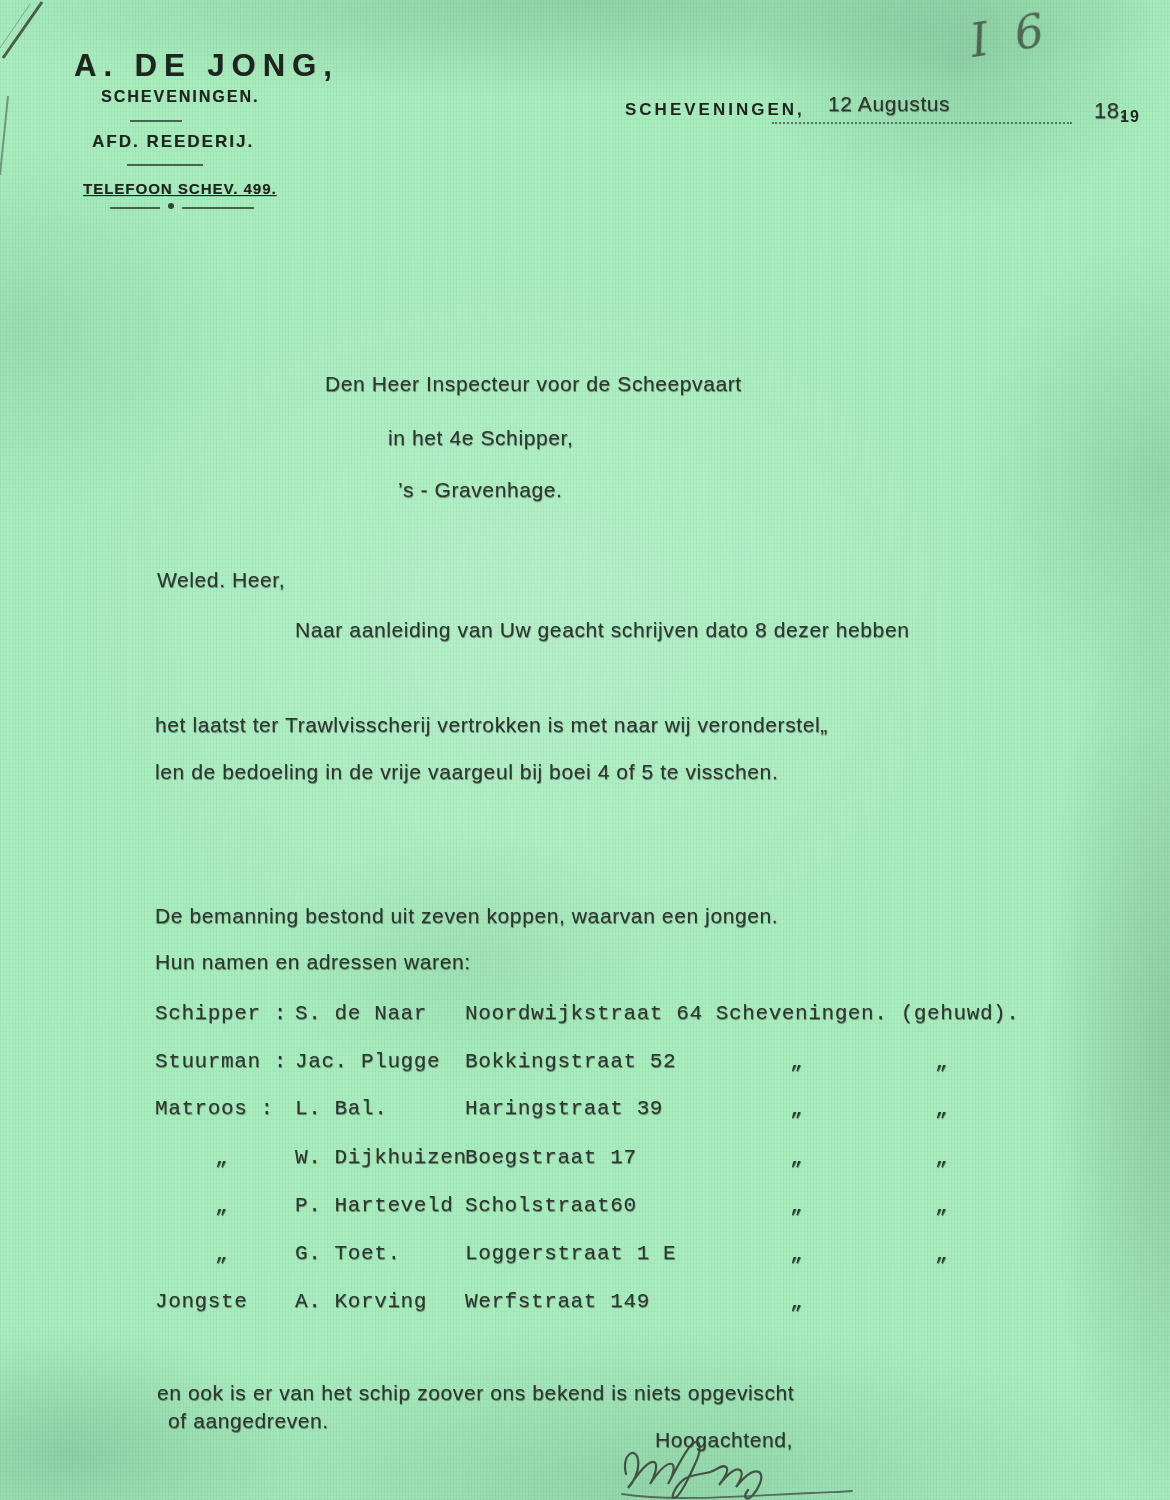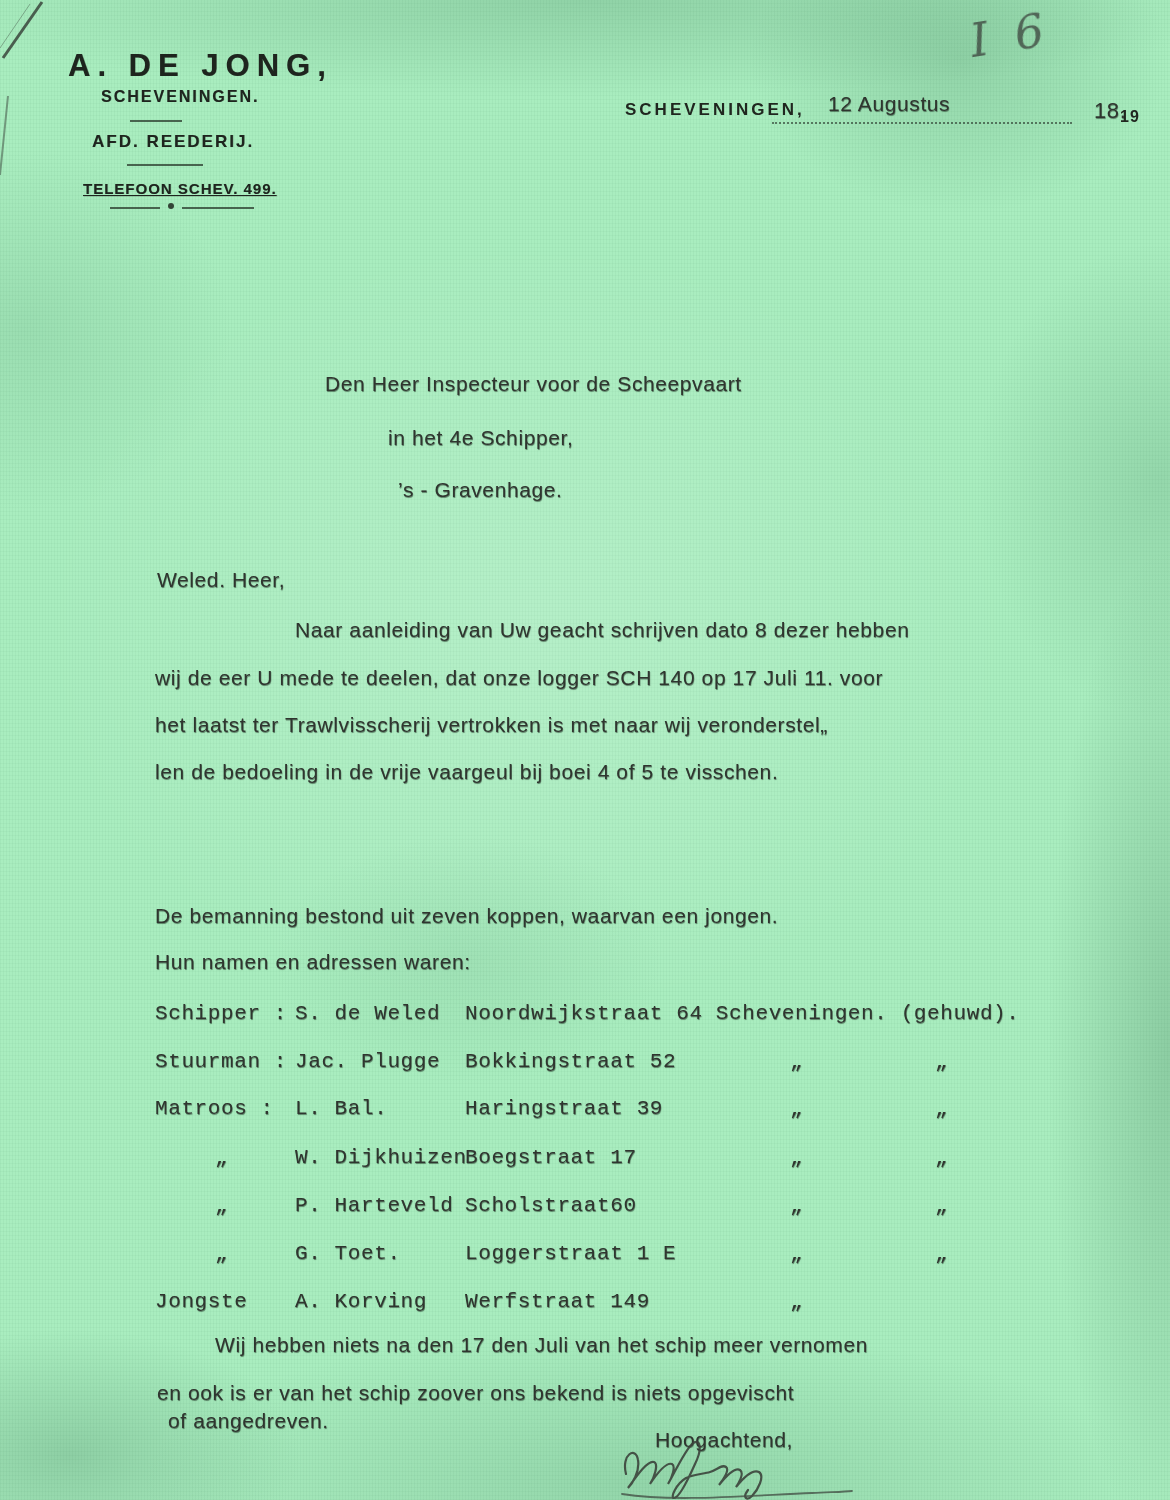--- a/index.html
+++ b/index.html
@@ -28,21 +28,21 @@
     position:absolute;
     font-family:Liberation Sans, sans-serif;
     font-size:21px;
     letter-spacing:0.6px;
     color:#2f352f;
     text-shadow:0.5px 0.5px 0.7px rgba(18,30,20,.5);
     white-space:nowrap;
   }
   
   .lh{position:absolute;color:#1e241e;text-shadow:0.4px 0.4px 0.5px rgba(15,25,15,.4);}
-  .lh-name{left:68px;top:48px;font-size:31px;font-weight:bold;letter-spacing:7px;}
+  .lh-name{left:74px;top:48px;font-size:31px;font-weight:bold;letter-spacing:7px;}
   .lh-city{left:101px;top:88px;font-size:16px;font-weight:bold;letter-spacing:2px;}
   .lh-dept{left:92px;top:132px;font-size:17px;font-weight:bold;letter-spacing:2px;}
   .lh-phone{left:83px;top:180px;font-size:15px;font-weight:bold;letter-spacing:1px;text-decoration:underline;}
   .rule{position:absolute;height:0;border-top:2px solid rgba(40,55,42,.75);}
   .rule-1{left:130px;top:120px;width:52px;}
   .rule-2{left:127px;top:164px;width:76px;}
   .rule-3a{left:110px;top:207px;width:50px;}
   .rule-3b{left:182px;top:207px;width:72px;}
   .rule-dot{position:absolute;left:168px;top:203px;width:6px;height:6px;border-radius:50%;background:rgba(30,40,30,.85);}
   
@@ -104,31 +104,30 @@
   <span class="dl-19">19</span>
   <span class="typed dl-18">18.</span>
 
   <div class="typed" style="left:325px;top:372px;">Den Heer Inspecteur voor de Scheepvaart</div>
   <div class="typed" style="left:388px;top:426px;">in het 4e Schipper,</div>
   <div class="typed" style="left:398px;top:478px;">’s - Gravenhage.</div>
 
   <div class="typed" style="left:157px;top:568px;">Weled. Heer,</div>
 
   <div class="typed" style="left:295px;top:618px;">Naar aanleiding van Uw geacht schrijven dato 8 dezer hebben</div>
-  <div class="typed" style="left:155px;top:666px;">wij de eer U mede te deelen, dat onze logger SCH 140 op 17 Juli 11. voor</div>
   <div class="typed" style="left:155px;top:713px;">het laatst ter Trawlvisscherij vertrokken is met naar wij veronderstel„</div>
   <div class="typed" style="left:155px;top:760px;">len de bedoeling in de vrije vaargeul bij boei 4 of 5 te visschen.</div>
 
   <div class="typed" style="left:155px;top:950px;">Hun namen en adressen waren:</div>
   <div class="typed" style="left:155px;top:904px;">De bemanning bestond uit zeven koppen, waarvan een jongen.</div>
 
   <div>
     <div class="crew-row" style="top:1002px;">
       <span class="c-role">Schipper :</span>
-      <span class="c-name">S. de Weled</span>
+      <span class="c-name">S. de Naar</span>
       <span class="c-street">Noordwijkstraat 64 Scheveningen. (gehuwd).</span>
       <span class="c-d1"></span>
       <span class="c-d2"></span>
     </div>
     <div class="crew-row" style="top:1050px;">
       <span class="c-role">Stuurman :</span>
       <span class="c-name">Jac. Plugge</span>
       <span class="c-street">Bokkingstraat 52</span>
       <span class="c-d1">„</span>
       <span class="c-d2">„</span>
@@ -163,21 +162,20 @@
     </div>
     <div class="crew-row" style="top:1290px;">
       <span class="c-role">Jongste</span>
       <span class="c-name">A. Korving</span>
       <span class="c-street">Werfstraat 149</span>
       <span class="c-d1">„</span>
       <span class="c-d2"></span>
     </div>
   </div>
 
-  <div class="typed" style="left:215px;top:1333px;">Wij hebben niets na den 17 den Juli van het schip meer vernomen</div>
   <div class="typed" style="left:157px;top:1381px;">en ook is er van het schip zoover ons bekend is niets opgevischt</div>
   <div class="typed" style="left:168px;top:1409px;">of aangedreven.</div>
 
   <div class="typed" style="left:655px;top:1428px;">Hoogachtend,</div>
 
   <svg class="sig-svg" width="300" height="64" viewBox="0 0 300 64">
     <g fill="none" stroke="#3c443c" stroke-width="2.2" stroke-linecap="round" opacity="0.9">
       <path d="M14,38 C9,18 24,10 26,24 C28,36 20,48 16,52 C26,38 36,24 42,26 C47,28 42,42 38,48 C46,36 54,26 60,28 C64,30 60,42 56,48 C62,38 72,16 80,8 C88,1 91,12 83,28 C75,46 67,62 62,62 C58,62 64,48 74,42 C82,38 92,38 98,36 C105,34 110,28 114,31 C118,34 111,44 107,49 C115,39 123,31 128,34 C132,37 128,45 124,51 C132,41 141,33 147,36 C153,40 146,54 140,60 C135,65 130,62 136,54"></path>
       <path d="M10,58 C60,66 130,60 200,57 C220,56 232,56 240,55" stroke-width="1.8" opacity="0.8"></path>
     </g>

